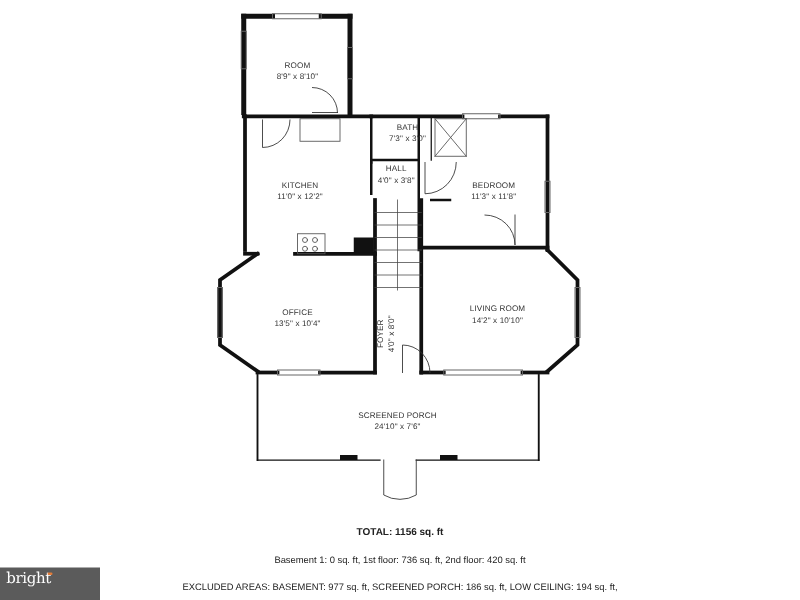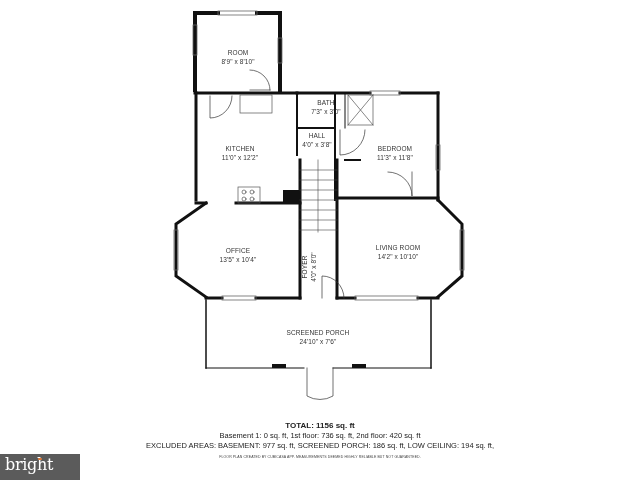--- a/index.html
+++ b/index.html
@@ -3,24 +3,24 @@
 <meta charset="utf-8">
 <style>
   html,body{margin:0;padding:0;background:#fff;}
   body{width:640px;height:480px;position:relative;overflow:hidden;font-family:"Liberation Sans",sans-serif;}
   #plan{position:absolute;left:0;top:0;width:640px;height:410px;}
   .lbl{position:absolute;font-size:6.5px;color:#333;text-align:center;line-height:9px;letter-spacing:0.1px;white-space:nowrap;transform:translateX(-50%);}
   .lbl .dim{display:block;}
   .foyer{transform:translateX(-50%) rotate(-90deg);}
   #summary{position:absolute;left:0;top:420px;width:640px;text-align:center;color:#222;}
   #summary .total{font-size:8px;font-weight:bold;line-height:11px;}
-  #summary .line{font-size:7.5px;line-height:10px;}
+  #summary .line{font-size:7.5px;line-height:10px;margin-top:12px;}
   #summary .disclaimer{font-size:3.5px;line-height:5px;margin-top:4px;color:#444;letter-spacing:0.1px;}
   #badge{position:absolute;left:0;top:454px;width:80px;height:26px;background:#5b5b5b;color:#fff;}
-  #badge .b1{position:absolute;left:5px;top:1px;font-family:"DejaVu Serif",serif;font-size:16px;letter-spacing:-0.3px;}
+  #badge .b1{position:absolute;left:5px;top:1px;font-family:"DejaVu Serif",serif;font-size:12px;letter-spacing:-0.3px;}
   #badge .b2{position:absolute;left:52px;top:9px;font-size:8px;letter-spacing:0.5px;color:#ddd;margin-top:16px;}
   #badge .dot{position:absolute;left:38px;top:4px;width:4px;height:2px;background:#e07b39;border-radius:1px;}
 </style>
 </head>
 <body>
 
 <div id="plan">
   <svg width="640" height="410" viewBox="0 0 640 410" xmlns="http://www.w3.org/2000/svg">
     <g fill="none" stroke="#111" stroke-linecap="square">
 

